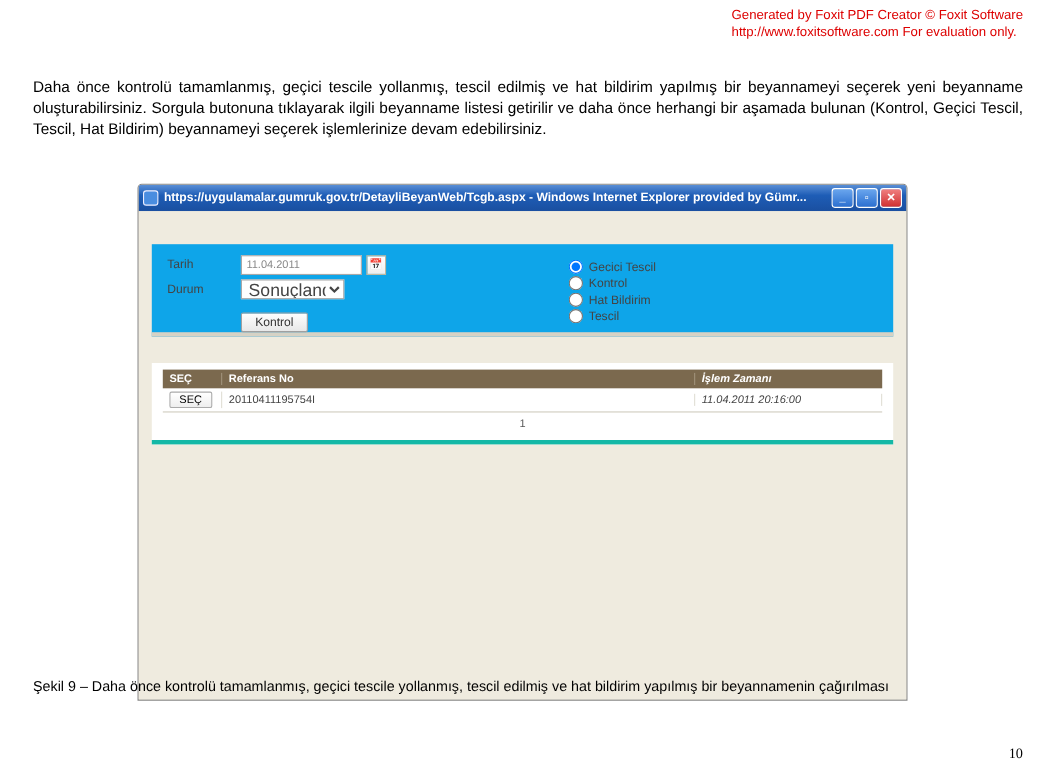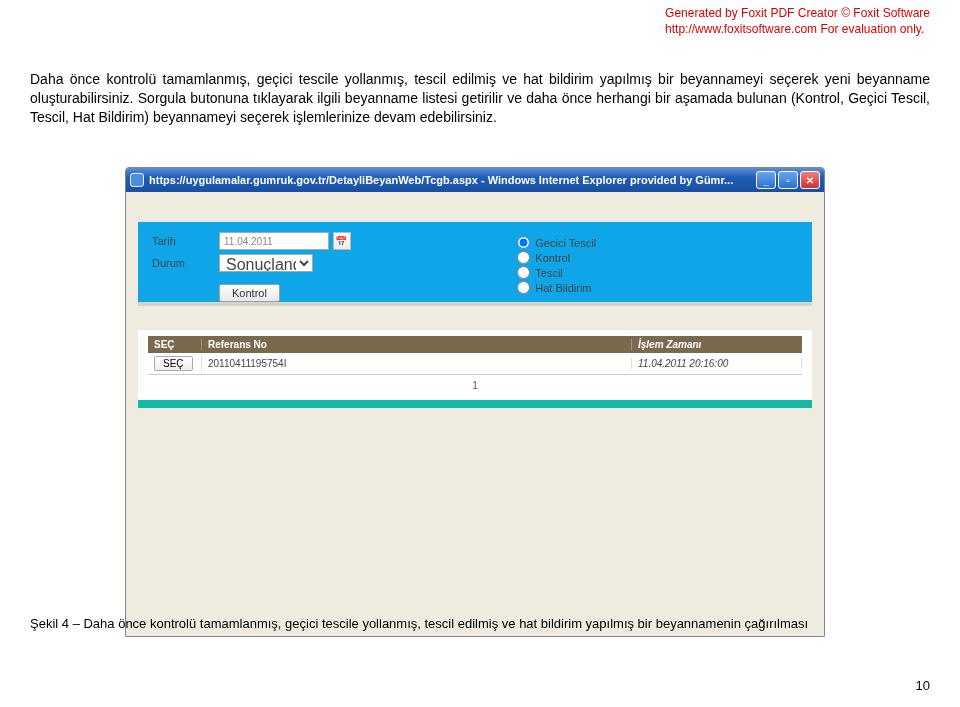--- a/index.html
+++ b/index.html
@@ -134,21 +134,21 @@
     padding: 2px 12px;
     font-size: 11px;
     color: #333;
     border-radius: 2px;
     margin-left: 67px;
     margin-top: 8px;
     cursor: pointer;
   }
   .results-panel {
     background: #fff;
-    border-bottom: 8px solid #14b8a6;
+    border-bottom: 4px solid #14b8a6;
     padding: 6px 10px 4px 10px;
   }
   .grid-header {
     background: #7b694e;
     color: #fff;
     display: flex;
     font-size: 10px;
     font-weight: bold;
     height: 17px;
     align-items: center;
@@ -186,20 +186,21 @@
     right: 30px;
     font-size: 13px;
     color: #000;
   }
   .page-num {
     position: absolute;
     bottom: 14px;
     right: 30px;
     font-size: 13px;
     color: #000;
+    font-family: Liberation Serif, serif;
   }
 </style>
 </head>
 <body>
 
 <div class="header-note">
   <div class="line1">Generated by Foxit PDF Creator © Foxit Software</div>
   <div class="line2">
     <a>http://www.foxitsoftware.com</a><span class="eval">   For evaluation only.</span>
   </div>
@@ -240,25 +241,25 @@
           <label class="radio-row">
               <input type="radio" name="st" checked="" style="">
               <span>Gecici Tescil</span>
             </label>
           <label class="radio-row">
               <input type="radio" name="st" style="">
               <span>Kontrol</span>
             </label>
           <label class="radio-row">
               <input type="radio" name="st" style="">
+              <span>Hat Bildirim</span>
+            </label>
+          <label class="radio-row">
+              <input type="radio" name="st" style="">
               <span>Tescil</span>
-            </label>
-          <label class="radio-row">
-              <input type="radio" name="st" style="">
-              <span>Hat Bildirim</span>
             </label>
         </div>
       </div>
     </div>
 
     <div class="results-panel">
       <div class="grid-header">
         <div class="col-sec">SEÇ</div>
         <div class="col-ref">Referans No</div>
         <div class="col-time">İşlem Zamanı</div>
@@ -267,14 +268,14 @@
         <div class="col-sec"><button class="sec-btn">SEÇ</button></div>
         <div class="col-ref">20110411195754I</div>
         <div class="col-time">11.04.2011 20:16:00</div>
       </div>
       <div class="pager">1</div>
     </div>
 
   </div>
 </div>
 
-<div class="caption">Şekil 4 – Daha önce kontrolü tamamlanmış, geçici tescile yollanmış, tescil edilmiş ve hat bildirim yapılmış bir beyannamenin çağırılması</div>
+<div class="caption">Şekil 9 – Daha önce kontrolü tamamlanmış, geçici tescile yollanmış, tescil edilmiş ve hat bildirim yapılmış bir beyannamenin çağırılması</div>
 <div class="page-num">10</div>
 
 </body></html>

